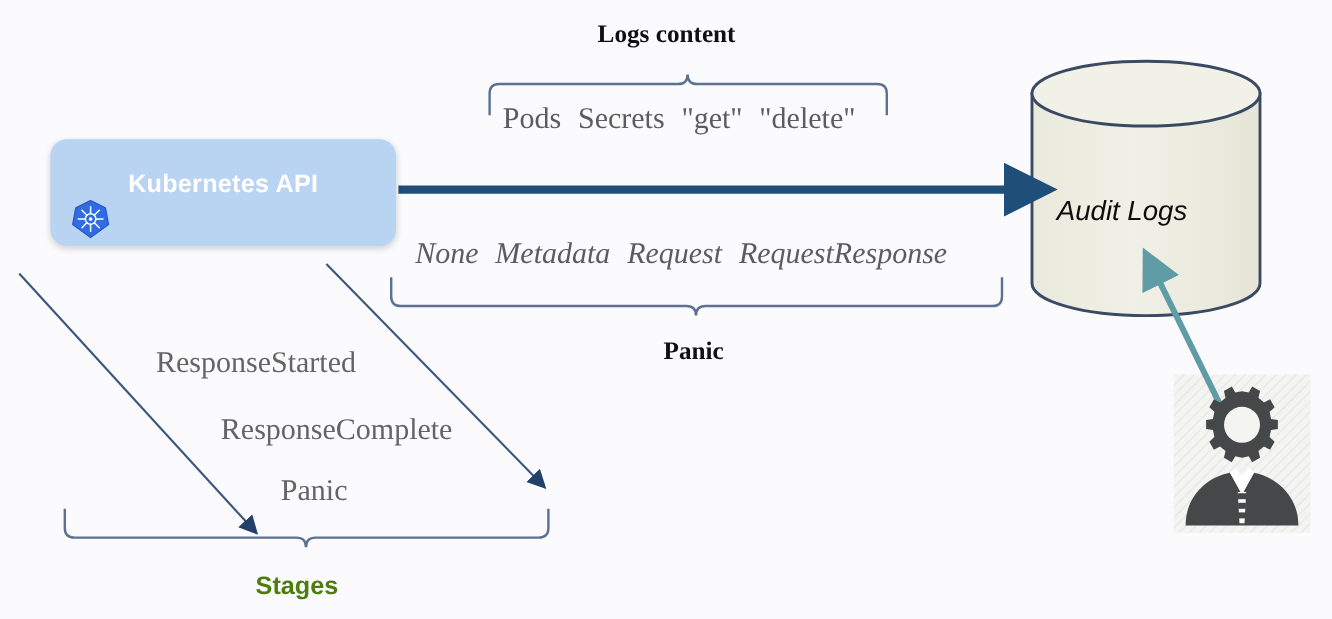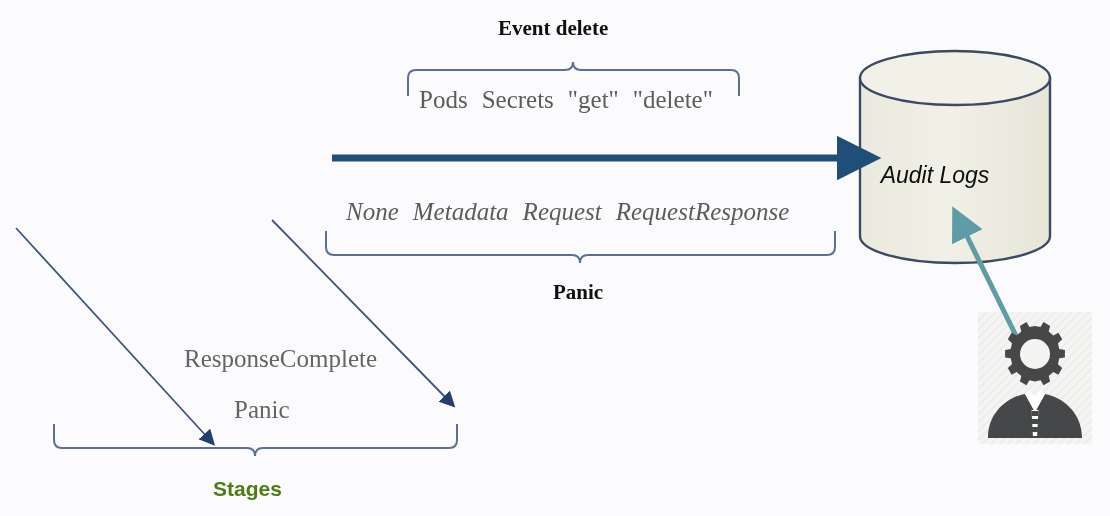--- a/index.html
+++ b/index.html
@@ -165,44 +165,63 @@
     <path d="M54,424 L54,440 Q54,448 62,448 L247,448 Q255,448 255,456 Q255,448 263,448 L449,448 Q457,448 457,440 L457,424" fill="none" stroke="#5b7093" stroke-width="2"></path>
 
     <line x1="16" y1="228" x2="208" y2="438" stroke="#3d5680" stroke-width="1.8" marker-end="url(#thin-head)"></line>
     <line x1="272" y1="220" x2="448" y2="400" stroke="#3d5680" stroke-width="1.8" marker-end="url(#thin-head)"></line>
 
     <rect x="978" y="312" width="114" height="132" fill="url(#hatch)"></rect>
 
     <line x1="1022" y1="348" x2="962" y2="226" stroke="#5f9ca5" stroke-width="5" marker-end="url(#teal-head)"></line>
   </svg>
 
+  <div id="k8s-box">
+    <div id="k8s-label">Kubernetes API</div>
+    <svg id="k8s-logo" viewBox="0 0 64 64">
+      <polygon points="32,2 56,14 61,41 32,62 3,41 8,14" fill="#326ce5" stroke="#2558c0" stroke-width="2"></polygon>
+      <g fill="#ffffff" stroke="#ffffff" stroke-width="2.4" stroke-linecap="round">
+        <circle cx="32" cy="32" r="8.5" fill="none"></circle>
+        <circle cx="32" cy="32" r="3" stroke="none"></circle>
+        <line x1="32" y1="12" x2="32" y2="23"></line>
+        <line x1="32" y1="41" x2="32" y2="52"></line>
+        <line x1="12" y1="32" x2="23" y2="32"></line>
+        <line x1="41" y1="32" x2="52" y2="32"></line>
+        <line x1="18" y1="18" x2="26" y2="26"></line>
+        <line x1="38" y1="38" x2="46" y2="46"></line>
+        <line x1="46" y1="18" x2="38" y2="26"></line>
+        <line x1="26" y1="38" x2="18" y2="46"></line>
+      </g>
+    </svg>
+  </div>
 
   <div id="audit-label">Audit Logs</div>
 
   <svg id="admin-icon" viewBox="0 0 114 132">
     <g fill="#454749">
       <path d="M57,14 l5.6,1.1 2.9,-5 6.6,3.8 -1.4,5.6 4.6,3.9 5.1,-2.7 3.8,6.6 -4.2,3.9 1.2,5.9 5.7,0.8 v7.6 l-5.7,0.8 -1.2,5.9 4.2,3.9 -3.8,6.6 -5.1,-2.7 -4.6,3.9 1.4,5.6 -6.6,3.8 -2.9,-5 -5.6,1.1 -5.6,-1.1 -2.9,5 -6.6,-3.8 1.4,-5.6 -4.6,-3.9 -5.1,2.7 -3.8,-6.6 4.2,-3.9 -1.2,-5.9 -5.7,-0.8 v-7.6 l5.7,-0.8 1.2,-5.9 -4.2,-3.9 3.8,-6.6 5.1,2.7 4.6,-3.9 -1.4,-5.6 6.6,-3.8 2.9,5 z"></path>
       <circle cx="57" cy="42" r="15" fill="#f4f4f2"></circle>
       <path d="M10,126 c0,-26 20,-41 37,-44 l10,18 10,-18 c17,3 37,18 37,44 z"></path>
       <path d="M47,82 l10,18 10,-18 l-4,-4 -6,6 -6,-6 z" fill="#ffffff"></path>
       <path d="M53.5,98 h7 l-1.4,26 h-4.2 z" fill="#ffffff"></path>
       <rect x="53.5" y="99" width="7" height="5"></rect>
       <rect x="53.8" y="107" width="6.4" height="5"></rect>
       <rect x="54.1" y="115" width="5.8" height="5"></rect>
     </g>
   </svg>
 
-  <div class="head-serif" id="event-content-title">Event delete</div>
+  <div class="head-serif" id="event-content-title">Logs content</div>
   <div class="head-serif" id="level-title">Panic</div>
   <div class="head-sans" id="stages-title">Stages</div>
 
   <div class="items-row" id="event-items">
     <span>Pods</span><span>Secrets</span><span>"get"</span><span>"delete"</span>
   </div>
 
   <div class="items-row" id="level-items">
     <span>None</span><span>Metadata</span><span>Request</span><span>RequestResponse</span>
   </div>
 
+  <div class="stage-label" id="stage-1">ResponseStarted</div>
   <div class="stage-label" id="stage-2">ResponseComplete</div>
   <div class="stage-label" id="stage-3">Panic</div>
 
 </div>
 
 </body></html>

